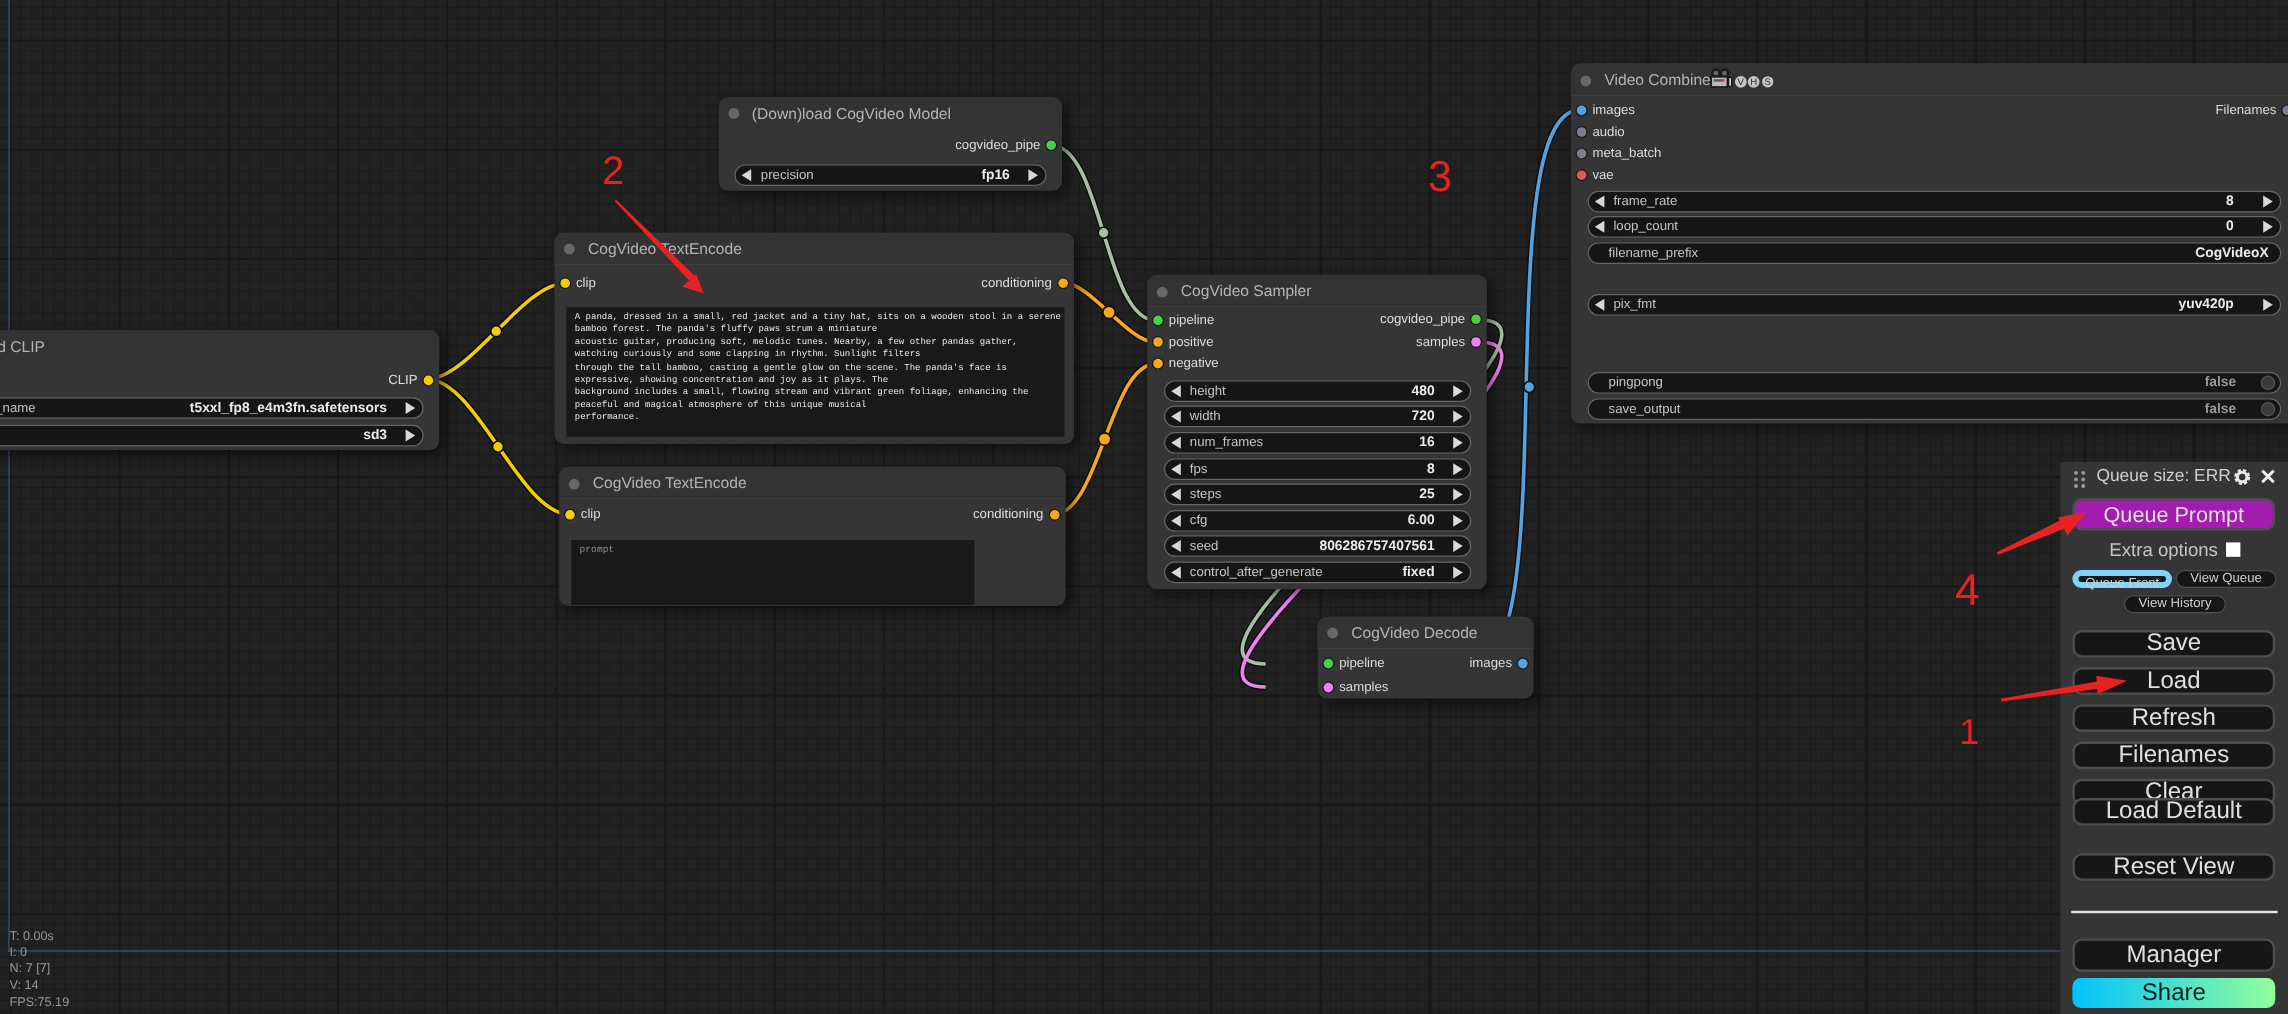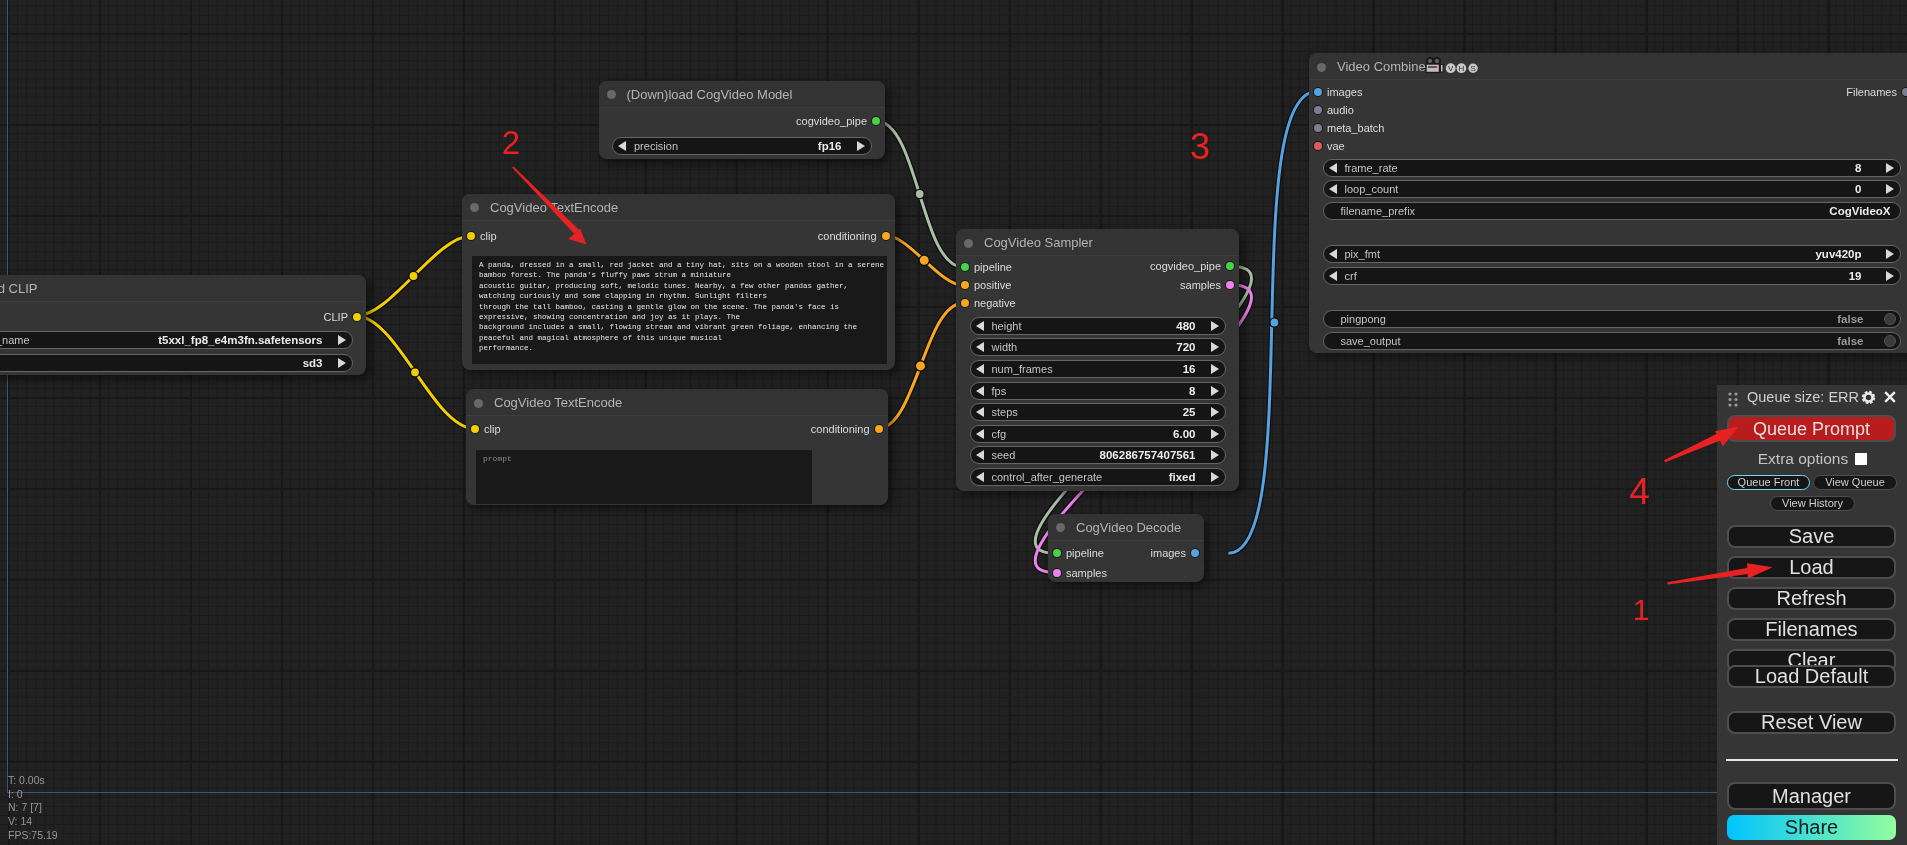--- a/index.html
+++ b/index.html
@@ -120,21 +120,21 @@
  <div class="w" style="top:87.8px"><span class="al"></span>height<b>480</b><span class="ar"></span></div>
  <div class="w" style="top:109.4px"><span class="al"></span>width<b>720</b><span class="ar"></span></div>
  <div class="w" style="top:131px"><span class="al"></span>num_frames<b>16</b><span class="ar"></span></div>
  <div class="w" style="top:152.6px"><span class="al"></span>fps<b>8</b><span class="ar"></span></div>
  <div class="w" style="top:174.2px"><span class="al"></span>steps<b>25</b><span class="ar"></span></div>
  <div class="w" style="top:195.8px"><span class="al"></span>cfg<b>6.00</b><span class="ar"></span></div>
  <div class="w" style="top:217.4px"><span class="al"></span>seed<b>806286757407561</b><span class="ar"></span></div>
  <div class="w" style="top:239px"><span class="al"></span>control_after_generate<b>fixed</b><span class="ar"></span></div>
 </div>
 
-<div class="node" style="left:1048px;top:513.5px;width:156px;height:68px">
+<div class="node" style="left:1098px;top:513.5px;width:180px;height:68px">
  <div class="t"><span class="nd"></span>CogVideo Decode</div>
  <div class="srow in" style="top:30.8px"><i class="d" style="background:#46d146"></i>pipeline</div>
  <div class="srow in" style="top:50px"><i class="d" style="background:#ef82ef"></i>samples</div>
  <div class="srow out" style="top:30.8px"><i class="d" style="background:#55a2e0"></i>images</div>
 </div>
 
 <div class="node" style="left:1309px;top:53px;width:605px;height:300px">
  <div class="t" style="position:relative"><span class="nd"></span>Video Combine<svg width="56" height="20" viewBox="0 0 56 20" style="position:absolute;left:114px;top:3px">
         <circle cx="7" cy="5" r="4.2" fill="#1b1b1b"></circle>
         <circle cx="14" cy="5" r="4.2" fill="#1b1b1b"></circle>
@@ -158,21 +158,20 @@
  <div class="srow in" style="top:65.9px"><i class="d" style="background:#7e7e93"></i>meta_batch</div>
  <div class="srow in" style="top:84px"><i class="d" style="background:#e25b5b"></i>vae</div>
  <div class="srow out" style="top:29.6px;right:4px"><i class="d" style="background:#7e7e93"></i>Filenames</div>
  <div class="w w2" style="top:105.7px"><span class="al"></span>frame_rate<b>8</b><span class="ar"></span></div>
  <div class="w w2" style="top:127.3px"><span class="al"></span>loop_count<b>0</b><span class="ar"></span></div>
  <div class="w" style="top:148.9px">
       <span class="lab2">filename_prefix</span>
       <b style="margin-right:9px">CogVideoX</b>
     </div>
  <div class="w w2" style="top:192.1px"><span class="al"></span>pix_fmt<b>yuv420p</b><span class="ar"></span></div>
- <div class="w w2" style="top:213.7px"><span class="al"></span>crf<b>19</b><span class="ar"></span></div>
  <div class="w" style="top:256.9px">
       <span class="lab2">pingpong</span>
       <b style="color:#999">false</b>
       <span class="tgl" style="background:#3a3a3a;border:1px solid #555"></span>
     </div>
  <div class="w" style="top:278.5px">
       <span class="lab2">save_output</span>
       <b style="color:#999">false</b>
       <span class="tgl" style="background:#3a3a3a;border:1px solid #555"></span>
     </div>
@@ -188,23 +187,23 @@
       <circle cx="9" cy="14" r="1.6"></circle>
     </svg>
  <span style="position:absolute;left:30px;top:4px;font-size:14.5px;color:#cfcfcf">Queue size: ERR</span>
  <svg width="17" height="17" viewBox="0 0 17 17" style="position:absolute;left:143px;top:4px">
       <circle cx="8.5" cy="8.5" r="5.2" fill="none" stroke="#e8e8e8" stroke-width="3" stroke-dasharray="2.45 1.63"></circle>
       <circle cx="8.5" cy="8.5" r="4" fill="none" stroke="#e8e8e8" stroke-width="2.6"></circle>
     </svg>
  <svg width="12" height="12" style="position:absolute;left:167px;top:6px">
       <path d="M1.2,1.2 L10.8,10.8 M10.8,1.2 L1.2,10.8" stroke="#efefef" stroke-width="2.4"></path>
     </svg>
- <div style="position:absolute;left:10px;top:30px;width:169px;height:27px;background:#b91c1c;border:2px solid #4e4e4e;border-radius:8px;color:#e0e0e0;font-size:18px;text-align:center;line-height:24px">Queue Prompt</div>
+ <div style="position:absolute;left:10px;top:30px;width:169px;height:27px;background:#a21caf;border:2px solid #4e4e4e;border-radius:8px;color:#e0e0e0;font-size:18px;text-align:center;line-height:24px">Queue Prompt</div>
  <div style="position:absolute;left:8px;top:65px;width:175px;text-align:center;font-size:15.5px;color:#c4c4c4">Extra options<span style="display:inline-block;width:12px;height:12px;background:#fff;vertical-align:-1px;margin-left:7px"></span></div>
- <div style="position:absolute;left:10px;top:90px;width:83px;height:15px;background:#161616;border:1px solid #7dd3fc;border-radius:8px;color:#cfcfcf;font-size:11px;text-align:center;line-height:13px">Queue Front</div>
+ <div style="position:absolute;left:10px;top:90px;width:83px;height:15px;background:#161616;border:5px solid #7dd3fc;border-radius:8px;color:#cfcfcf;font-size:11px;text-align:center;line-height:13px">Queue Front</div>
  <div style="position:absolute;left:96px;top:90px;width:84px;height:15px;background:#161616;border:1px solid #4e4e4e;border-radius:8px;color:#cfcfcf;font-size:11px;text-align:center;line-height:13px">View Queue</div>
  <div style="position:absolute;left:53px;top:111px;width:85px;height:15px;background:#161616;border:1px solid #4e4e4e;border-radius:8px;color:#cfcfcf;font-size:11px;text-align:center;line-height:13px">View History</div>
  <div class="sb" style="position:absolute;left:10px;top:140px;width:169px;height:23px;background:#161616;border:2px solid #4e4e4e;border-radius:8px;color:#e0e0e0;font-size:20px;text-align:center;line-height:19px">Save</div>
  <div class="sb" style="position:absolute;left:10px;top:171px;width:169px;height:23px;background:#161616;border:2px solid #4e4e4e;border-radius:8px;color:#e0e0e0;font-size:20px;text-align:center;line-height:19px">Load</div>
  <div class="sb" style="position:absolute;left:10px;top:202px;width:169px;height:23px;background:#161616;border:2px solid #4e4e4e;border-radius:8px;color:#e0e0e0;font-size:20px;text-align:center;line-height:19px">Refresh</div>
  <div class="sb" style="position:absolute;left:10px;top:233px;width:169px;height:23px;background:#161616;border:2px solid #4e4e4e;border-radius:8px;color:#e0e0e0;font-size:20px;text-align:center;line-height:19px">Filenames</div>
  <div class="sb" style="position:absolute;left:10px;top:264px;width:169px;height:23px;background:#161616;border:2px solid #4e4e4e;border-radius:8px;color:#e0e0e0;font-size:20px;text-align:center;line-height:19px">Clear</div>
  <div class="sb" style="position:absolute;left:10px;top:280px;width:169px;height:23px;background:#161616;border:2px solid #4e4e4e;border-radius:8px;color:#e0e0e0;font-size:20px;text-align:center;line-height:19px">Load Default</div>
  <div class="sb" style="position:absolute;left:10px;top:326px;width:169px;height:23px;background:#161616;border:2px solid #4e4e4e;border-radius:8px;color:#e0e0e0;font-size:20px;text-align:center;line-height:19px">Reset View</div>
  <div style="position:absolute;left:9px;top:374px;width:172px;height:2px;background:#e8e8e8"></div>

